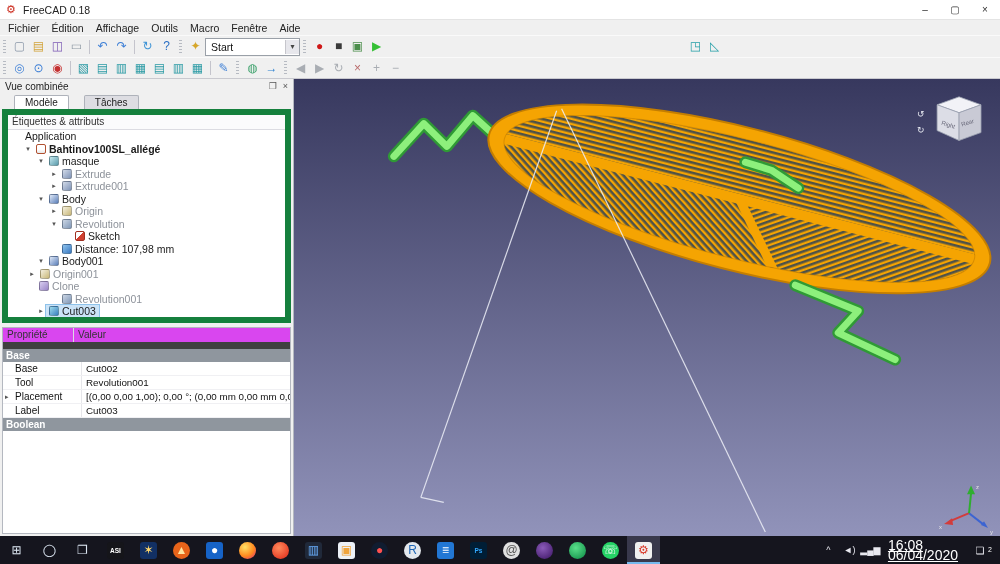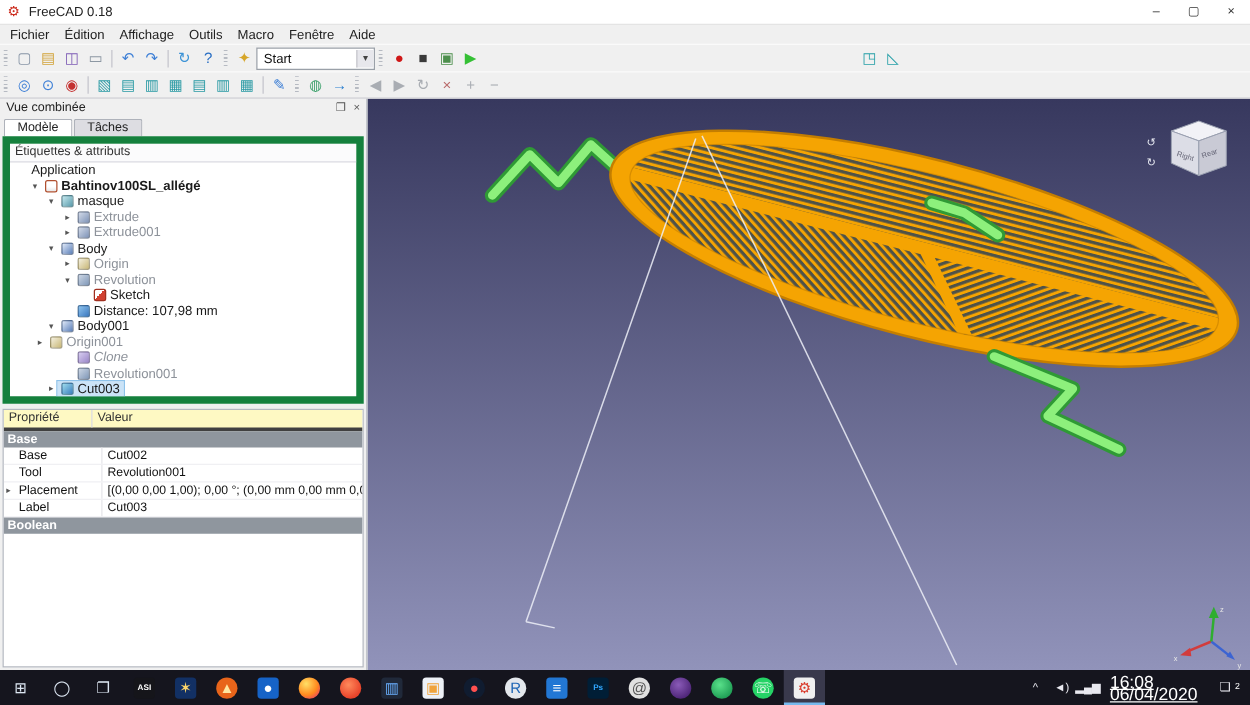--- a/index.html
+++ b/index.html
@@ -24,21 +24,21 @@
   .grip{width:3px;height:14px;background:repeating-linear-gradient(to bottom,#b6bac2 0 1px,transparent 1px 3px);margin:0 4px 0 3px;flex:none;}
   .tsep{width:1px;height:14px;background:#c4c4cc;margin:0 3px;flex:none;}
   .combo{display:flex;align-items:center;border:1px solid #9aa0a8;background:#fff;height:16px;width:88px;font-size:10.5px;padding-left:5px;flex:none;color:#111;}
   .combo-arrow{margin-left:auto;background:#e7e7ec;width:13px;text-align:center;font-size:8px;line-height:14px;border-left:1px solid #c6c6cc;color:#444;}
 
   
   .main{flex:1;display:flex;min-height:0;}
   .sidepanel{width:293px;flex:none;background:#f0f0f0;border-right:1px solid #b4b8c0;display:flex;flex-direction:column;}
   .dock-title{height:14px;display:flex;align-items:center;padding:0 5px;font-size:10px;color:#222;}
   .dock-btns{margin-left:auto;display:flex;gap:6px;font-size:9px;color:#555;}
-  .tabs{display:flex;height:16px;padding-left:3px;align-items:flex-end;gap:1px;}
+  .tabs{display:flex;height:16px;padding-left:14px;align-items:flex-end;gap:15px;}
   .tab{padding:1px 10px 1px 10px;font-size:10px;border:1px solid #aeb2ba;border-bottom:none;background:#dddde2;color:#222;border-radius:2px 2px 0 0;}
   .tab.active{background:#ffffff;}
   .tree-wrap{background:#fff;border:6px solid #15803d;margin:0 2px;height:202px;overflow:hidden;}
   .tree-header{height:14px;line-height:14px;padding-left:4px;border-bottom:1px solid #dcdce2;background:#fbfbfc;font-size:10px;color:#333;}
   .tree-row{height:12.5px;display:flex;align-items:center;white-space:nowrap;}
   .tarrow{width:10px;font-size:7px;color:#555;text-align:center;flex:none;}
   .ticon{width:10px;height:10px;border-radius:2px;margin-right:3px;flex:none;display:inline-block;border:1px solid rgba(0,0,0,.25);box-sizing:border-box;}
   .tlabel{display:inline-flex;align-items:center;padding:0 3px;height:12px;}
   .tlabel.selected{background:#cbe3f7;outline:1px solid #8ec2ea;}
   .ttext{font-size:10.5px;color:#1a1a1a;}
@@ -50,21 +50,21 @@
   .ti-body{background:linear-gradient(135deg,#e0e9f8,#5b7fb9);}
   .ti-origin{background:linear-gradient(135deg,#f4f0e0,#c9b878);}
   .ti-revolution{background:linear-gradient(135deg,#ccd6e4,#8098b8);}
   .ti-sketch{background:linear-gradient(135deg,#ffffff 45%,#d04030 45%);border-color:#a03020;}
   .ti-measure{background:linear-gradient(135deg,#8fc4ee,#3a78c0);}
   .ti-clone{background:linear-gradient(135deg,#d8cef0,#9a86c8);}
   .ti-cut{background:linear-gradient(135deg,#9fdcec,#3a7fc0);}
 
   .splitter{height:4px;}
   .props{flex:1;background:#fff;border:1px solid #b4b8c0;margin:0 2px 2px 2px;display:flex;flex-direction:column;font-size:10.5px;overflow:hidden;}
-  .props-header{display:flex;height:14px;line-height:14px;background:#fef9c3;border-bottom:3px solid #404040;color:#333;font-size:10px;}
+  .props-header{display:flex;height:14px;line-height:14px;background:#d946ef;border-bottom:7px solid #404040;color:#333;font-size:10px;}
   .ph-name{width:66px;padding-left:4px;border-right:1px solid #dcdce2;flex:none;}
   .ph-val{padding-left:4px;}
   .prop-group{background:#8f969e;color:#fff;font-weight:bold;font-size:10px;height:13px;line-height:13px;padding-left:3px;}
   .prop-row{display:flex;height:13px;line-height:13px;border-bottom:1px solid #f0f0f3;color:#111;}
   .pname{width:66px;padding-left:12px;border-right:1px solid #e6e6ea;position:relative;flex:none;font-size:10px;}
   .pexp{position:absolute;left:2px;top:0;font-size:7px;color:#555;}
   .pval{flex:1;padding-left:4px;overflow:hidden;white-space:nowrap;font-size:9.8px;}
 
   .viewport{flex:1;position:relative;min-width:0;}
   .viewport svg{position:absolute;inset:0;display:block;}
@@ -254,21 +254,21 @@
                 <span class="ttext">Body001</span>
               </span>
             </div>
             <div class="tree-row" style="padding-left: 19px;">
               <span class="tarrow">▸</span>
               <span class="tlabel dim">
                 <span class="ticon ti-origin"></span>
                 <span class="ttext">Origin001</span>
               </span>
             </div>
-            <div class="tree-row" style="padding-left: 41px; font-style: italic;">
+            <div class="tree-row" style="padding-left: 18px;">
               <span class="tarrow"></span>
               <span class="tlabel dim">
                 <span class="ticon ti-clone"></span>
                 <span class="ttext">Clone</span>
               </span>
             </div>
             <div class="tree-row" style="padding-left: 41px;">
               <span class="tarrow"></span>
               <span class="tlabel dim">
                 <span class="ticon ti-revolution"></span>

